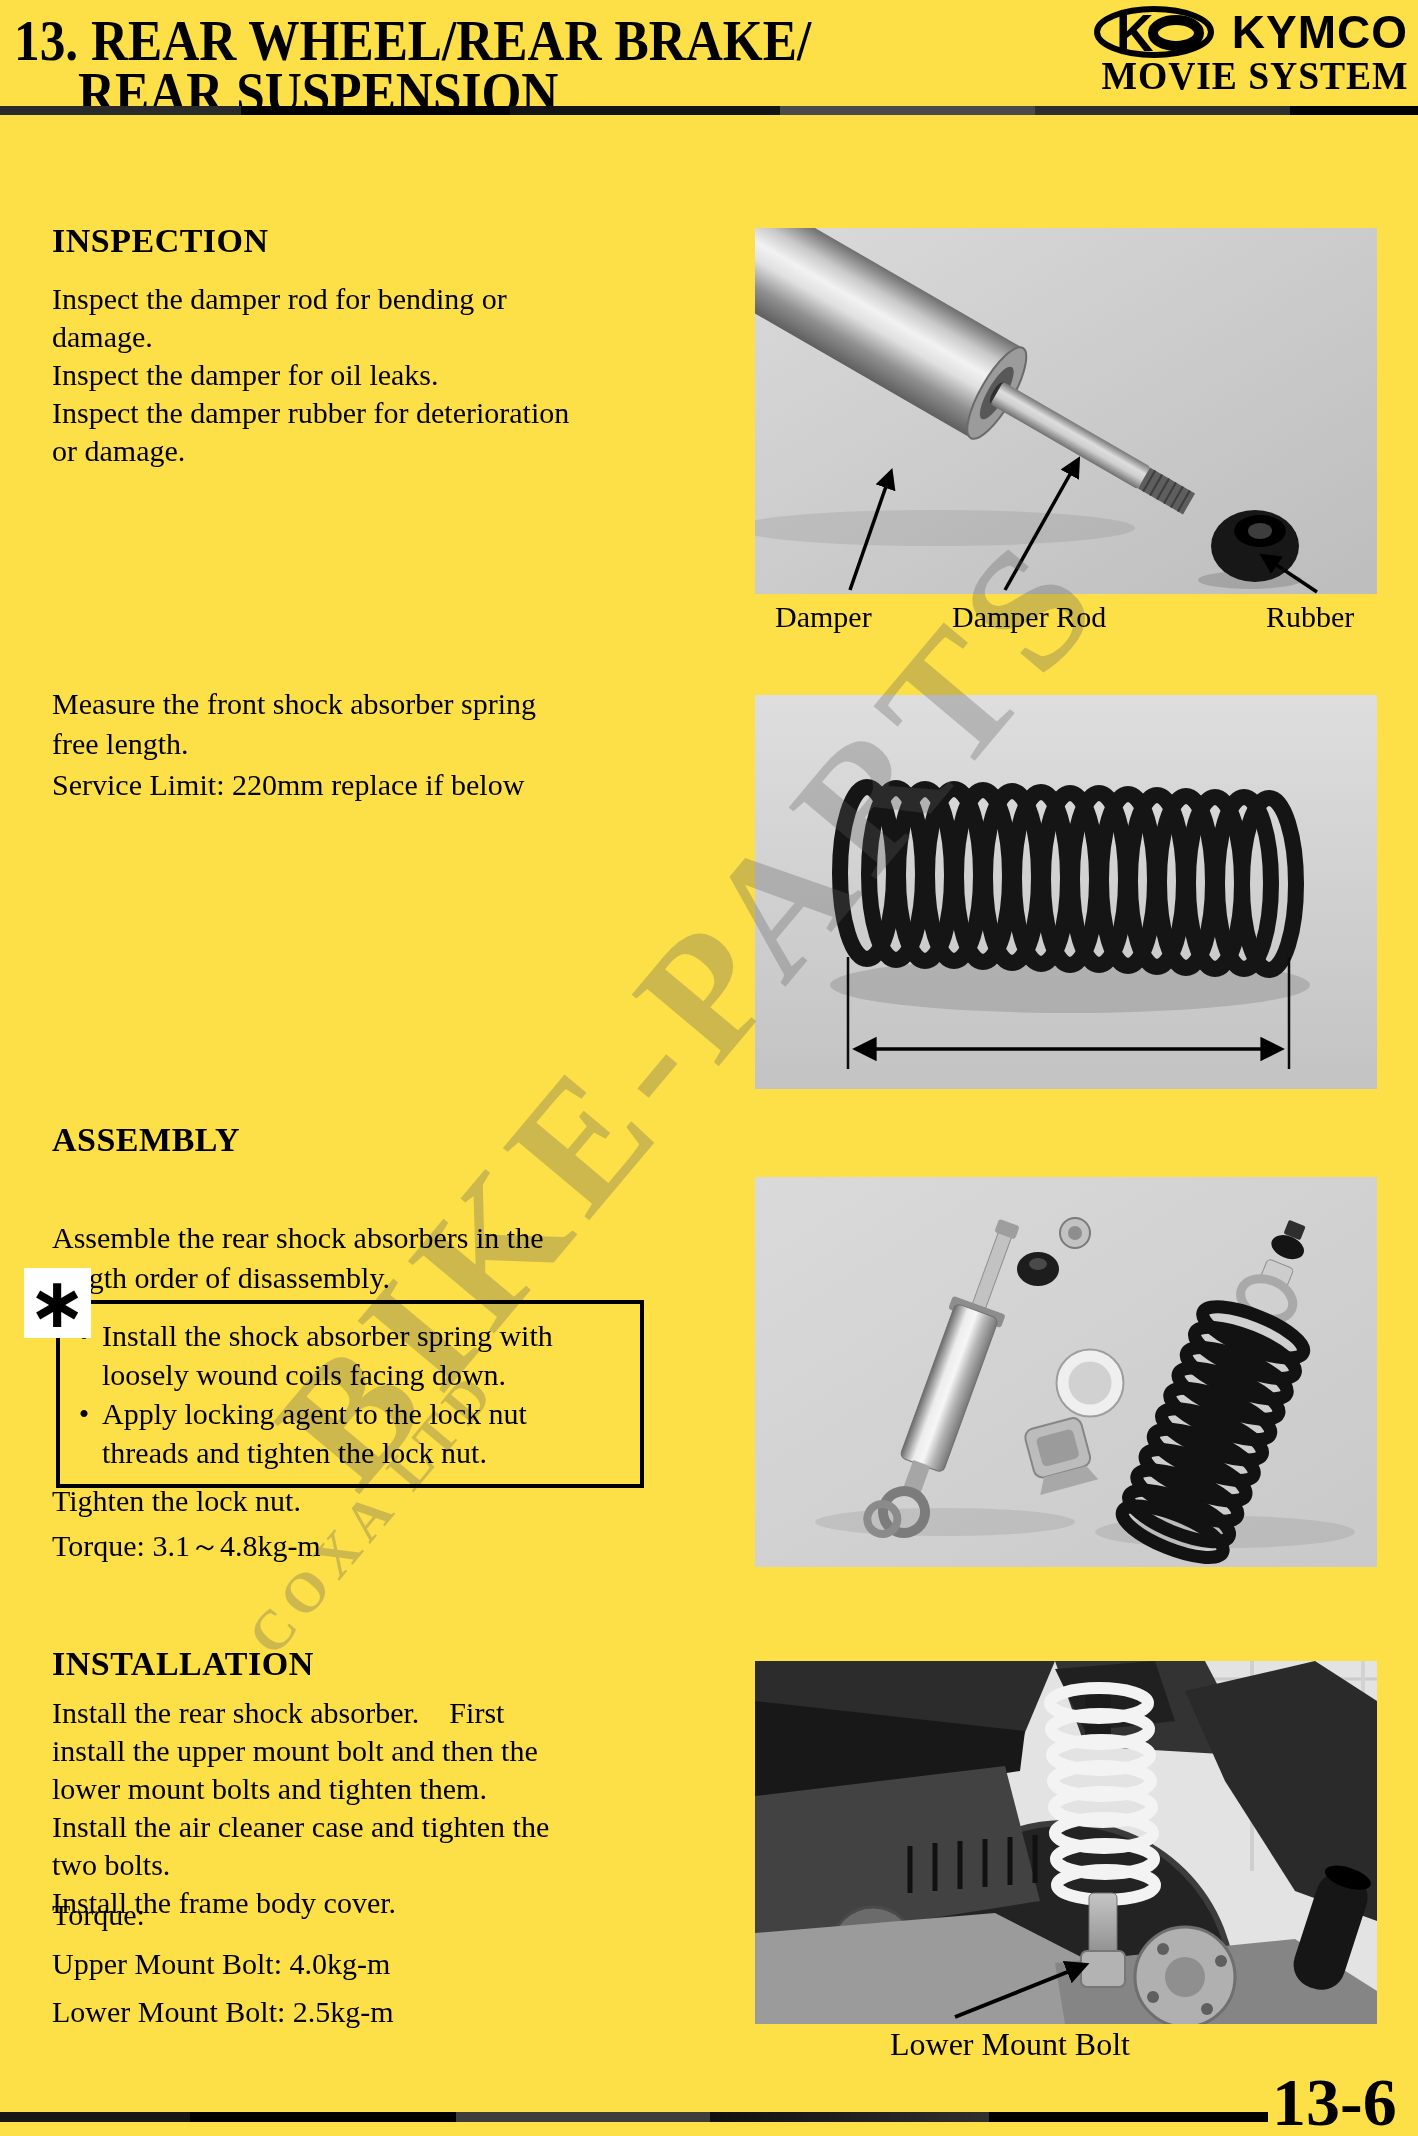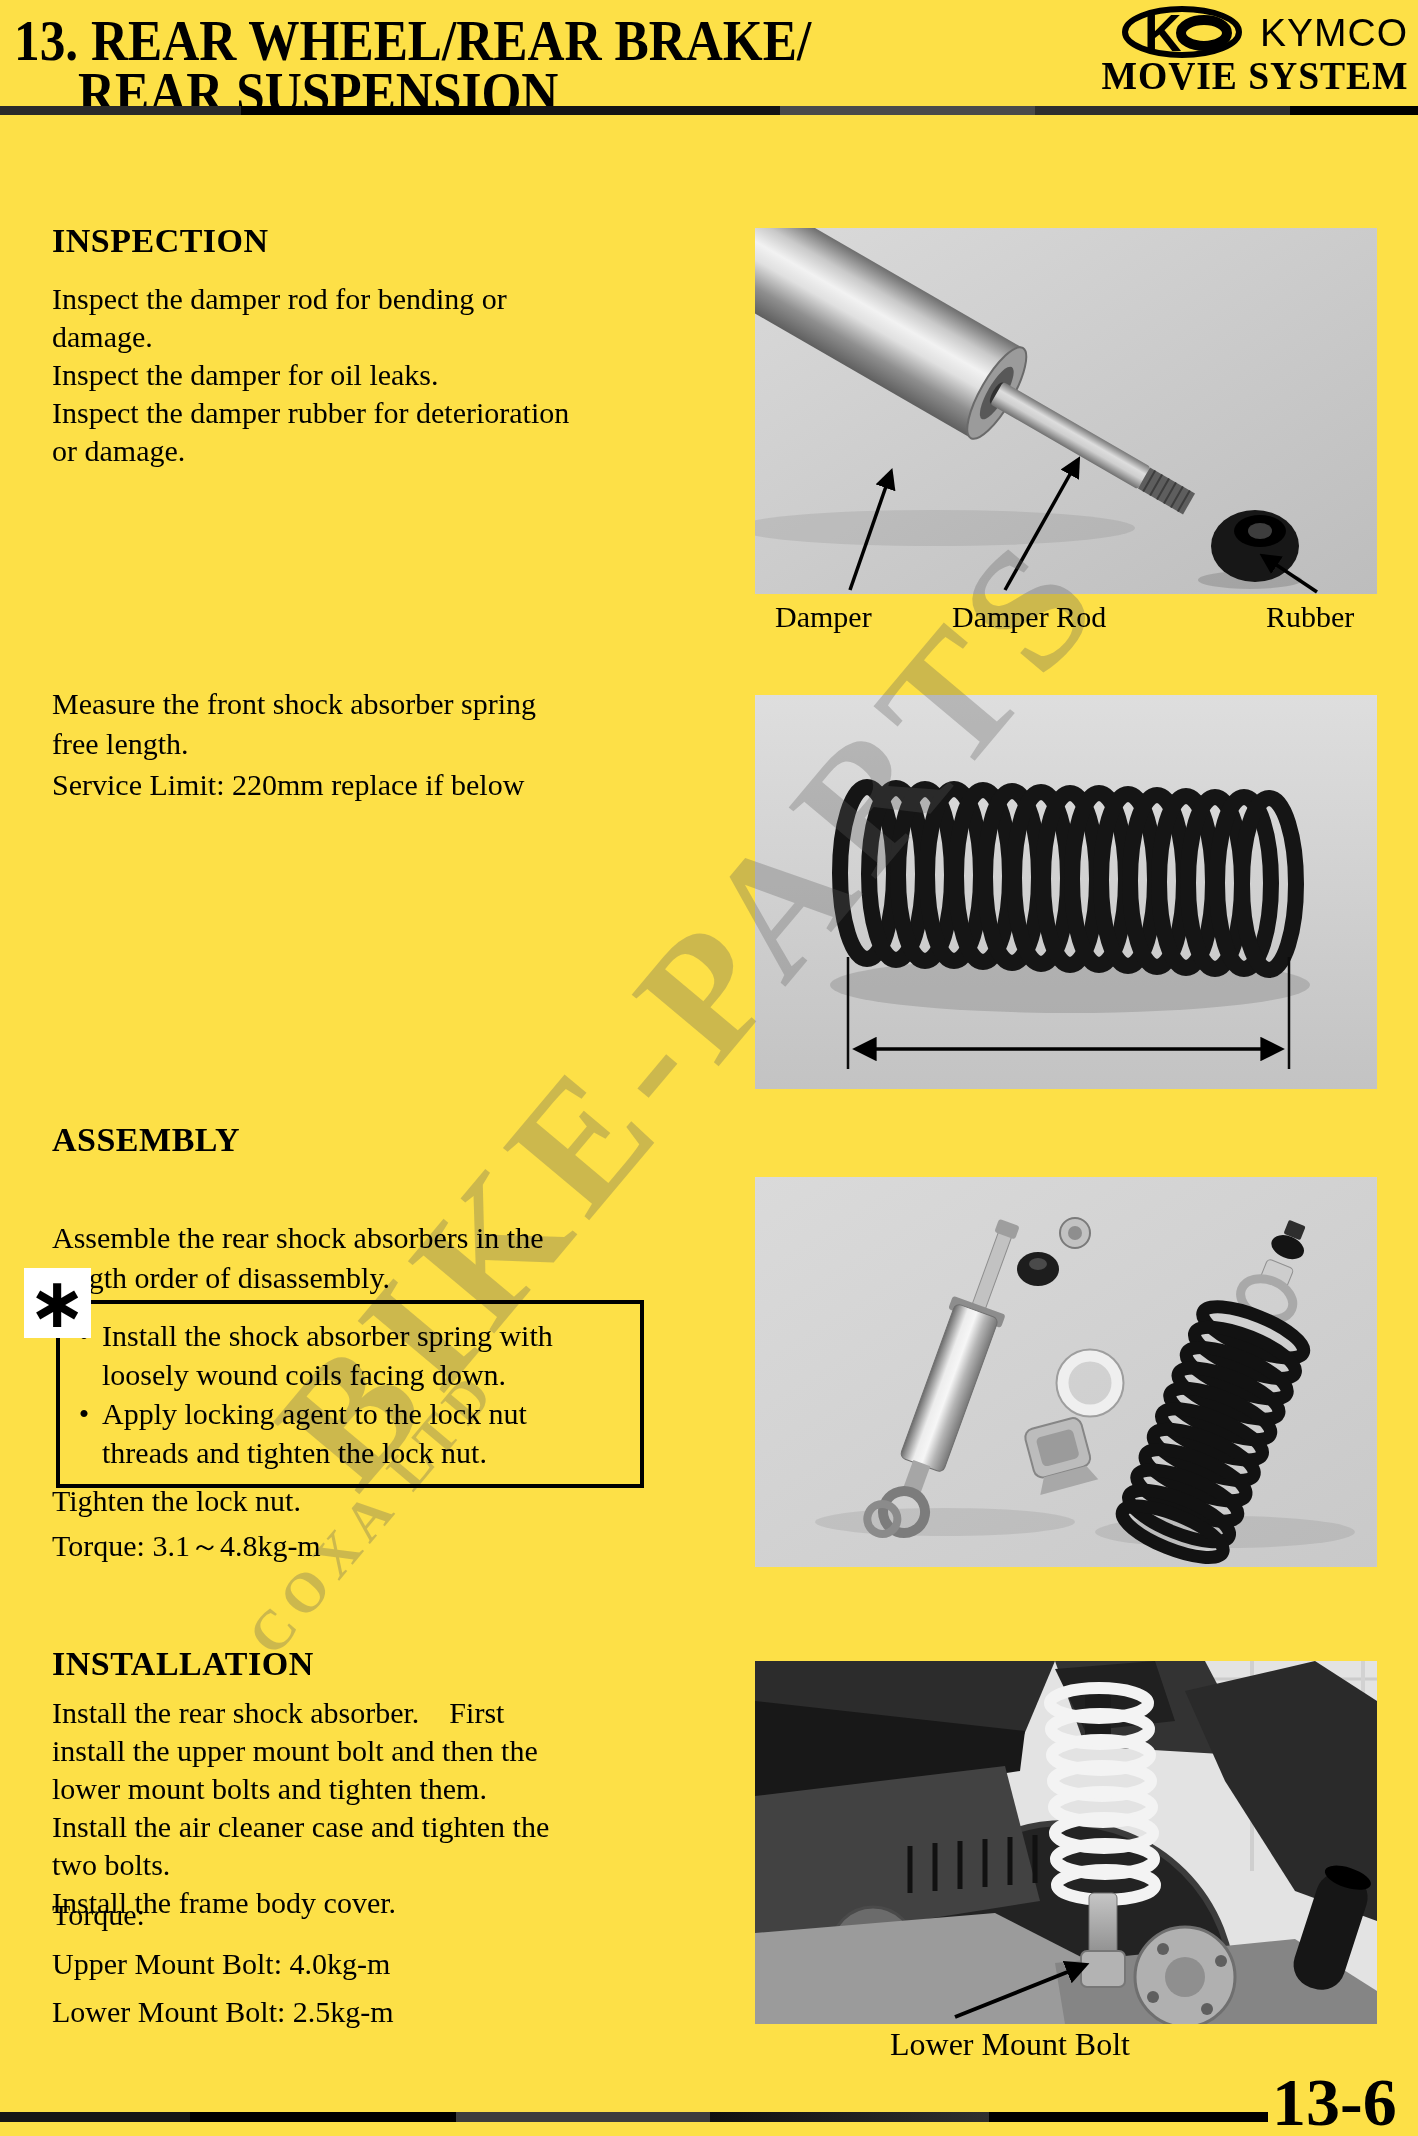--- a/index.html
+++ b/index.html
@@ -5,21 +5,21 @@
   html,body{margin:0;padding:0;background:#888;}
   .page{position:relative;width:1418px;height:2136px;background:#fde047;overflow:hidden;
         font-family:"Liberation Serif","DejaVu Serif","DejaVu Sans",serif;color:#000;margin:0 auto;}
 
   
   .title-line{position:absolute;font-weight:bold;font-size:57px;line-height:1;white-space:nowrap;
               transform:scaleX(0.9);transform-origin:left top;letter-spacing:0px;z-index:4;}
   #title1{left:14px;top:12px;}
   #title2{left:78px;top:64px;}
   .logo-row{position:absolute;top:6px;right:10px;display:flex;align-items:center;gap:12px;z-index:4;}
-  .kymco-text{font-family:"Liberation Sans","DejaVu Sans",sans-serif;font-weight:normal;font-size:39px;
+  .kymco-text{font-family:"Liberation Sans","DejaVu Sans",sans-serif;font-weight:bold;font-size:46px;
               letter-spacing:1px;line-height:1;}
   .model{position:absolute;top:52px;right:10px;font-weight:bold;font-size:40px;letter-spacing:1px;
          transform:scaleX(0.94);transform-origin:right top;z-index:4;white-space:nowrap;}
   .hrule{position:absolute;left:0;top:106px;width:1418px;height:9px;z-index:4;
          background:linear-gradient(90deg,#2a2a2a 0%,#2a2a2a 17%,#000 17%,#000 36%,#141414 36%,#141414 55%,
                     #4a4a4a 55%,#4a4a4a 73%,#2e2e2e 73%,#2e2e2e 91%,#000 91%);}
 
   
   .wm{position:absolute;z-index:2;font-weight:bold;white-space:nowrap;color:rgba(92,92,92,0.30);
       pointer-events:none;line-height:1;}

